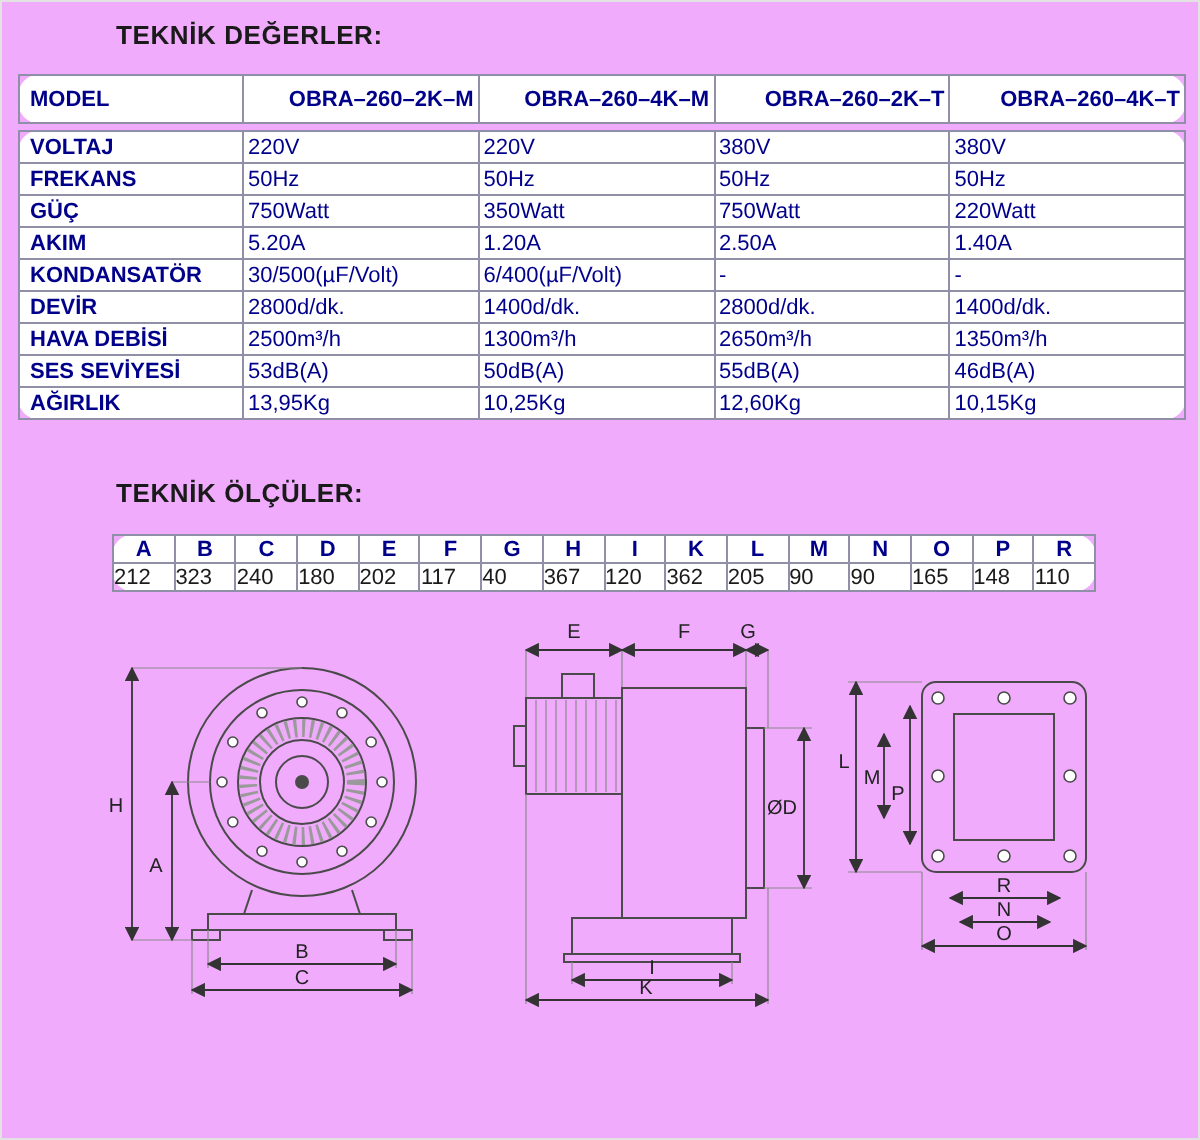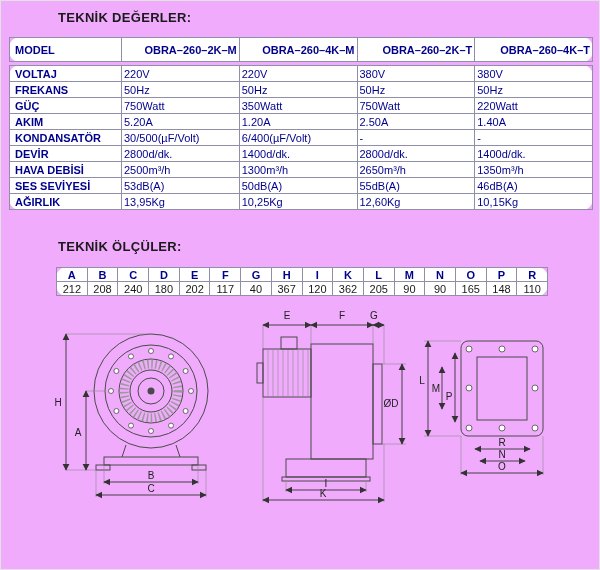--- a/index.html
+++ b/index.html
@@ -20,21 +20,21 @@
     border:1px solid #8f8fa8; font-size:11px; color:#00008b;
     overflow:hidden; white-space:nowrap; padding:0 2px;
   }
   .spec th { height:24px; font-weight:bold; text-align:right; }
   .spec th.first, .spec td.label { text-align:left; padding-left:5px; font-weight:bold; }
   .spec td { height:16px; text-align:left; font-weight:normal; }
   .col-model { width:112px; }
 
   .dims { left:55px; top:266px; width:492px; }
   .dims th { border:1px solid #8f8fa8; height:14px; font-size:11px; font-weight:bold; color:#00008b; text-align:center; padding:0; }
-  .dims td { border:1px solid #8f8fa8; height:14px; font-size:11px; color:#1a1a1a; text-align:center; padding:0; }
+  .dims td { border:1px solid #8f8fa8; height:14px; font-size:11px; color:#1a1a1a; padding:0; }
 
   .draw { position:absolute; }
   .d-left  { left:52px;  top:318px; }
   .d-mid   { left:240px; top:308px; }
   .d-right { left:415px; top:330px; }
 
   .ln   { stroke:#4a4a4a; fill:none; stroke-width:1; }
   .fin  { stroke:#8a8a8a; fill:none; stroke-width:.6; }
   .hatch{ stroke:#9a9a9a; fill:none; stroke-width:9; stroke-dasharray:1.5 2.6; }
   .dot  { fill:#4a4a4a; stroke:none; }
@@ -161,21 +161,21 @@
           <th>K</th>
           <th>L</th>
           <th>M</th>
           <th>N</th>
           <th>O</th>
           <th>P</th>
           <th>R</th>
         </tr>
       <tr>
           <td>212</td>
-          <td>208</td>
+          <td>323</td>
           <td>240</td>
           <td>180</td>
           <td>202</td>
           <td>117</td>
           <td>40</td>
           <td>367</td>
           <td>120</td>
           <td>362</td>
           <td>205</td>
           <td>90</td>

